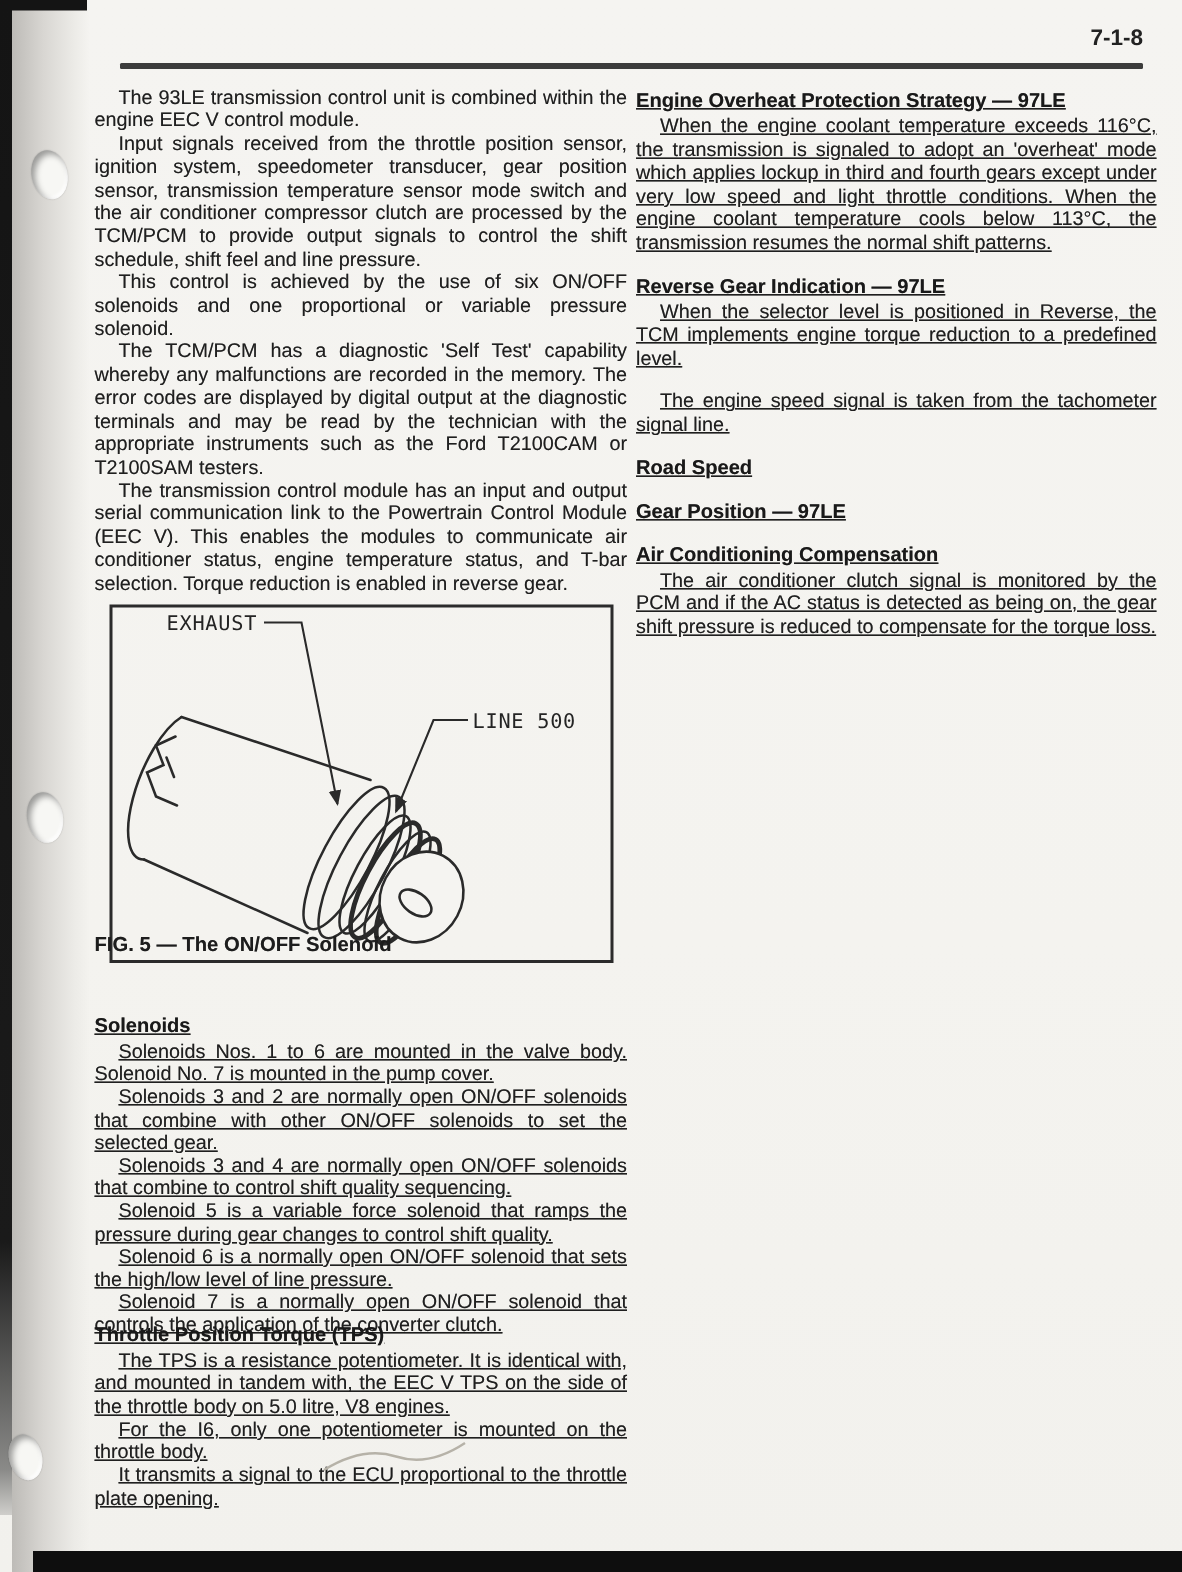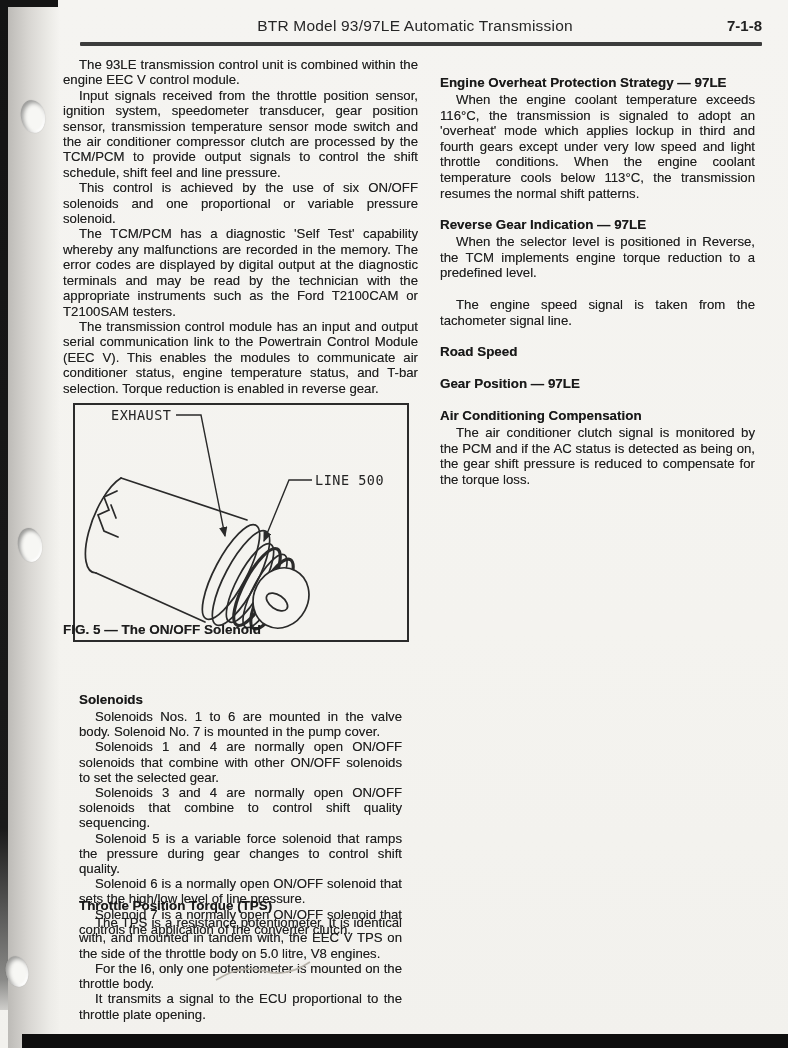--- a/index.html
+++ b/index.html
@@ -20,21 +20,21 @@
   .hole2{left:18px;top:528px;width:24px;height:34px;transform:rotate(-10deg);}
   .hole3{left:6px;top:956px;width:22px;height:31px;transform:rotate(-14deg);}
   
   .hdr-title{position:absolute;left:60px;top:17px;width:710px;text-align:center;
              font-size:15.5px;color:#262626;letter-spacing:0.2px;}
   .hdr-page{position:absolute;right:26px;top:17px;font-size:15px;font-weight:bold;color:#222;}
   .hdr-rule{position:absolute;left:80px;top:42px;width:682px;height:4px;background:#3c3c3c;border-radius:1px;}
   
   .col{position:absolute;font-size:13.2px;line-height:15.4px;text-align:justify;}
   .col .para{margin:0;text-indent:16px;text-shadow:0 0 0.4px rgba(20,20,20,0.5);}
-  .section{margin:16px;}
+  .section{margin:0;text-decoration:underline;}
   .section + .section{margin-top:13px;}
   .section h3{font-size:13.4px;line-height:16px;margin:0 0 1px 0;color:#191919;
               text-shadow:0 0 0.4px rgba(20,20,20,0.55);}
   #intro-block{left:63px;top:57px;width:355px;}
   #right-col{left:424px;top:59px;width:347px;line-height:15.6px;}
   #solenoids-block{left:63px;top:676px;width:355px;line-height:15.2px;}
   #tps-block{left:63px;top:882px;width:355px;line-height:15.3px;}
   
   .figbox{position:absolute;left:73px;top:383px;width:332px;height:235px;
           border:2px solid #2b2b2b;background:transparent;margin-top:20px;}
@@ -49,21 +49,20 @@
 <div class="page">
 
   <div class="gutter"></div>
   <div class="edge-left"></div>
   <div class="edge-top"></div>
   <div class="hole hole1"></div>
   <div class="hole hole2"></div>
   <div class="hole hole3"></div>
   <div class="bottom-bar"></div>
 
-  <div class="hdr-title">BTR Model 93/97LE Automatic Transmission</div>
   <div class="hdr-page">7-1-8</div>
   <div class="hdr-rule"></div>
 
   <div class="col" id="intro-block">
       <p class="para">The 93LE transmission control unit is combined within the engine EEC V control module.</p>
       <p class="para">Input signals received from the throttle position sensor, ignition system, speedometer transducer, gear position sensor, transmission temperature sensor mode switch and the air conditioner compressor clutch are processed by the TCM/PCM to provide output signals to control the shift schedule, shift feel and line pressure.</p>
       <p class="para">This control is achieved by the use of six ON/OFF solenoids and one proportional or variable pressure solenoid.</p>
       <p class="para">The TCM/PCM has a diagnostic 'Self Test' capability whereby any malfunctions are recorded in the memory. The error codes are displayed by digital output at the diagnostic terminals and may be read by the technician with the appropriate instruments such as the Ford T2100CAM or T2100SAM testers.</p>
       <p class="para">The transmission control module has an input and output serial communication link to the Powertrain Control Module (EEC V). This enables the modules to communicate air conditioner status, engine temperature status, and T-bar selection. Torque reduction is enabled in reverse gear.</p>
     </div>
@@ -105,21 +104,21 @@
       <text x="240" y="80" class="figlabel">LINE 500</text>
     </svg>
   </div>
   <div class="figcaption">FIG. 5 — The ON/OFF Solenoid</div>
 
   <div class="col" id="solenoids-block">
     <div class="section">
       <h3>Solenoids</h3>
       <div>
           <p class="para">Solenoids Nos. 1 to 6 are mounted in the valve body. Solenoid No. 7 is mounted in the pump cover.</p>
-          <p class="para">Solenoids 1 and 4 are normally open ON/OFF solenoids that combine with other ON/OFF solenoids to set the selected gear.</p>
+          <p class="para">Solenoids 3 and 2 are normally open ON/OFF solenoids that combine with other ON/OFF solenoids to set the selected gear.</p>
           <p class="para">Solenoids 3 and 4 are normally open ON/OFF solenoids that combine to control shift quality sequencing.</p>
           <p class="para">Solenoid 5 is a variable force solenoid that ramps the pressure during gear changes to control shift quality.</p>
           <p class="para">Solenoid 6 is a normally open ON/OFF solenoid that sets the high/low level of line pressure.</p>
           <p class="para">Solenoid 7 is a normally open ON/OFF solenoid that controls the application of the converter clutch.</p>
         </div>
     </div>
   </div>
   <div class="col" id="tps-block">
     <div class="section">
       <h3>Throttle Position Torque (TPS)</h3>

